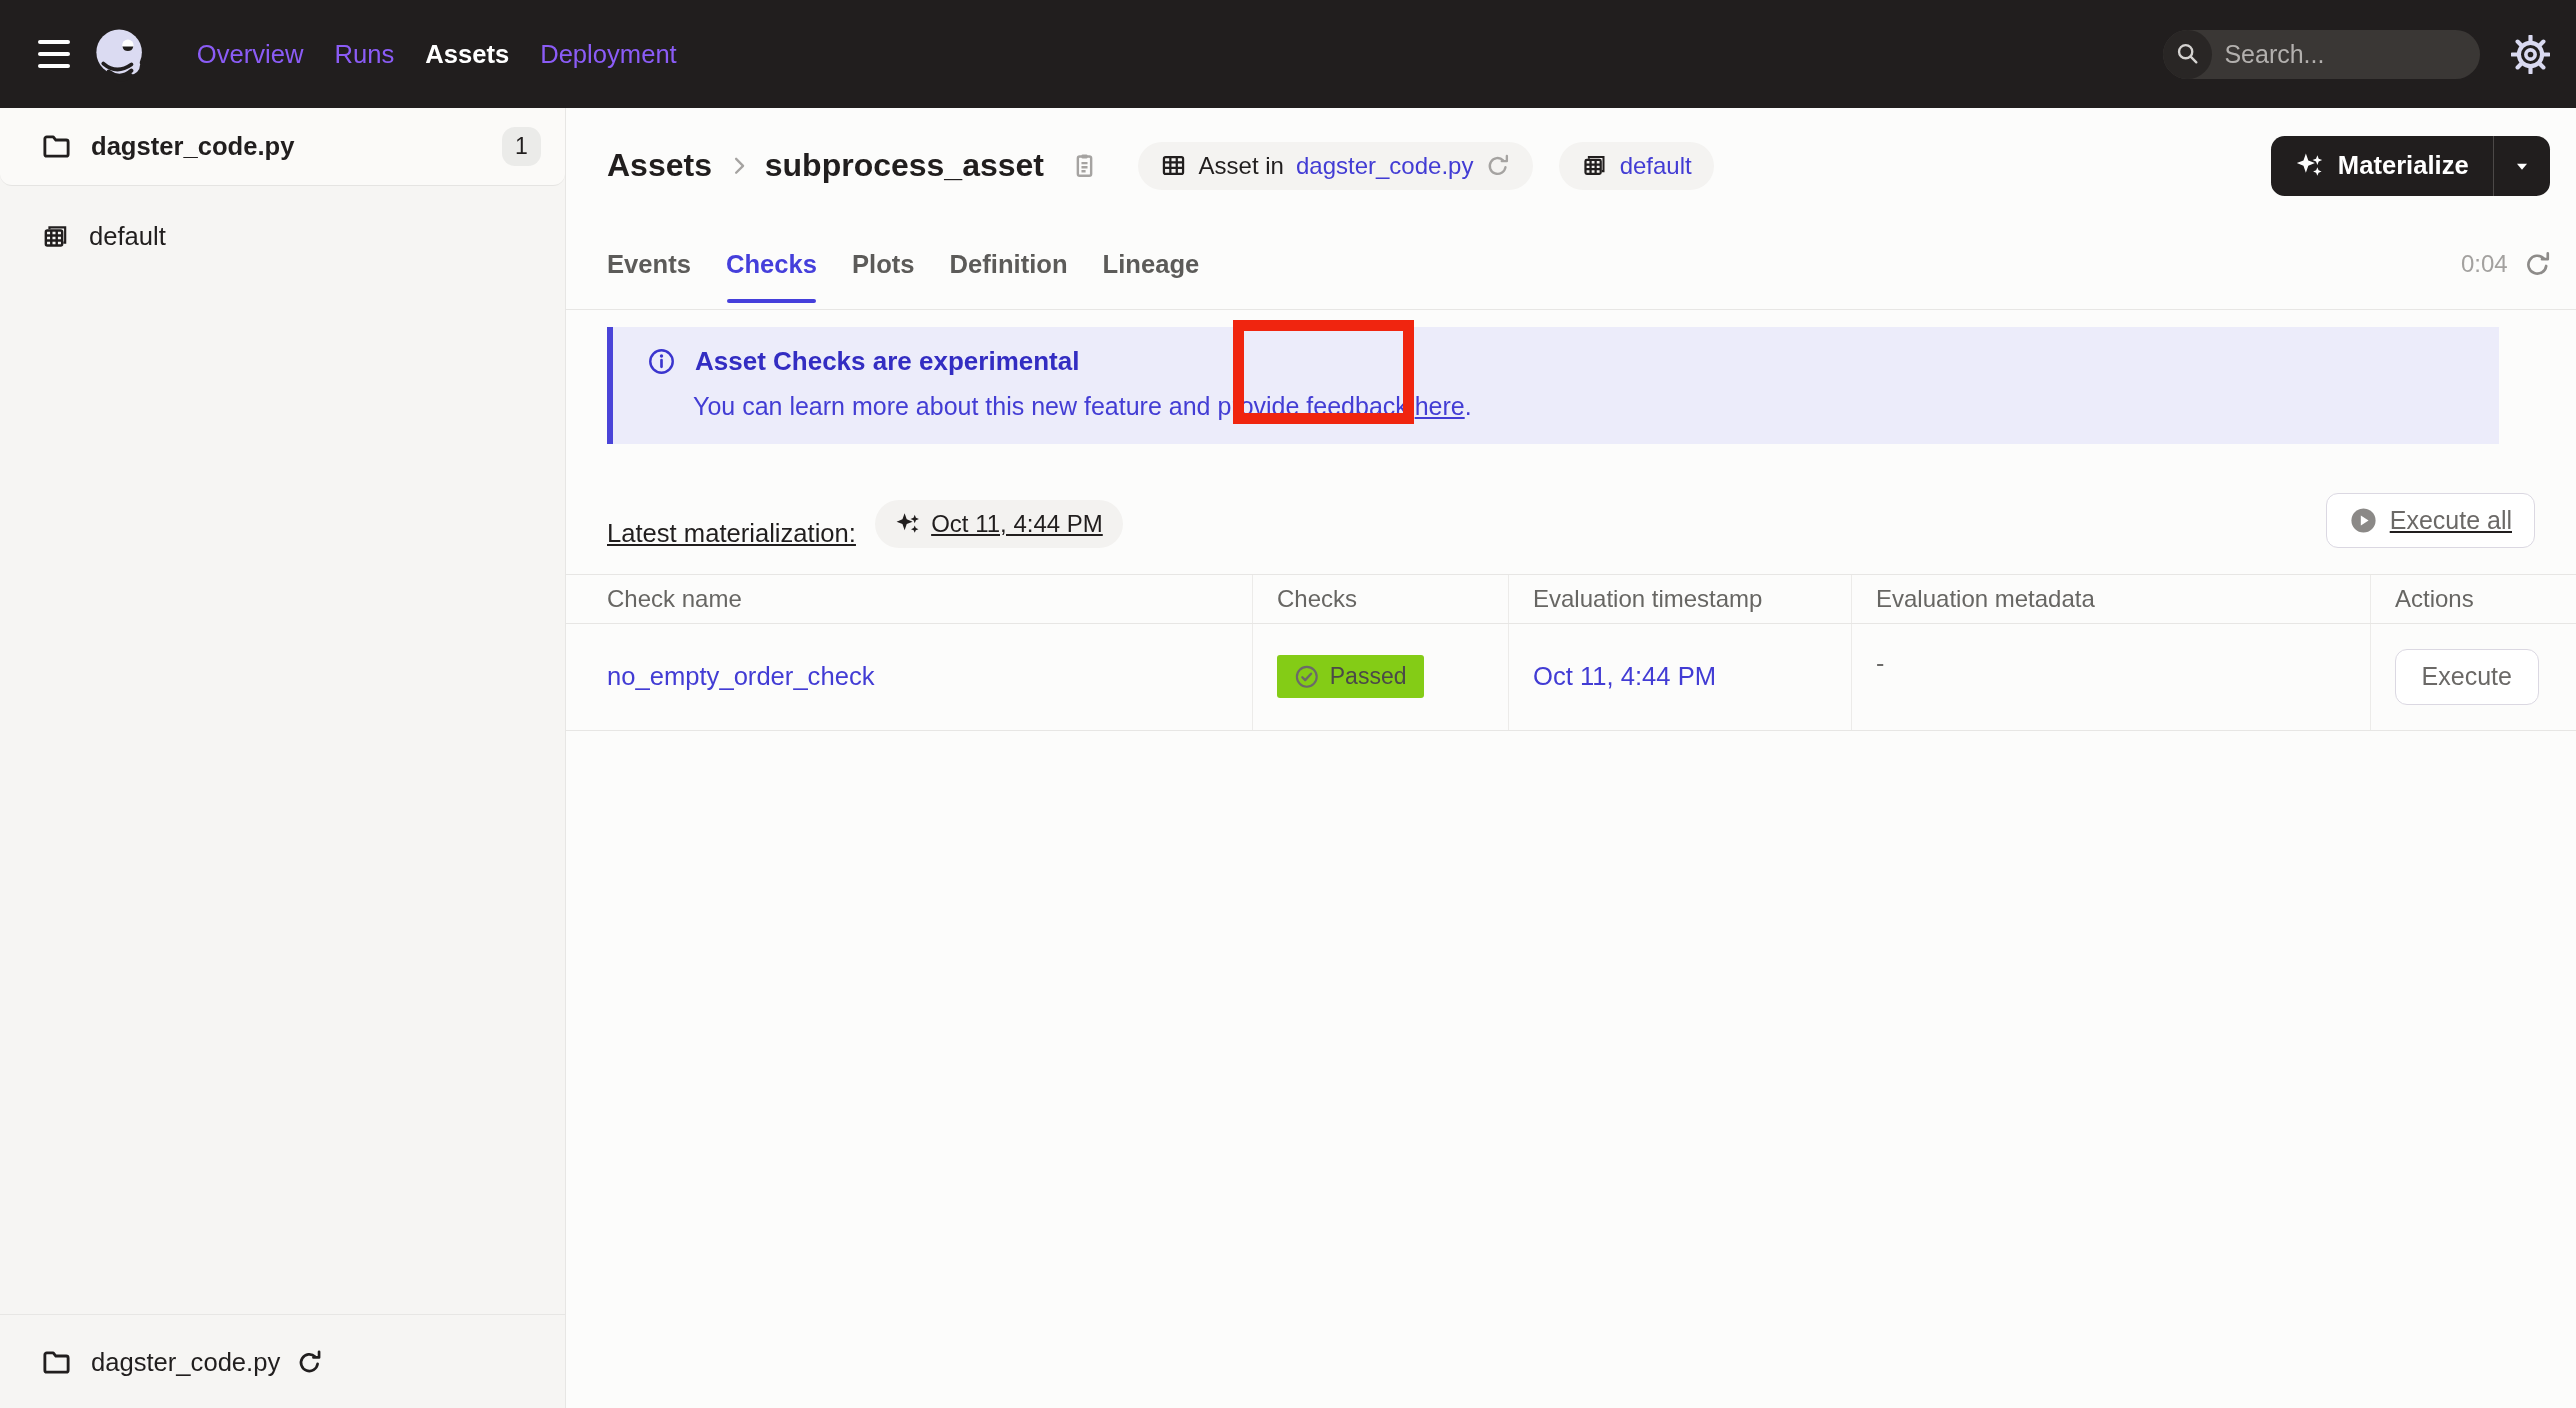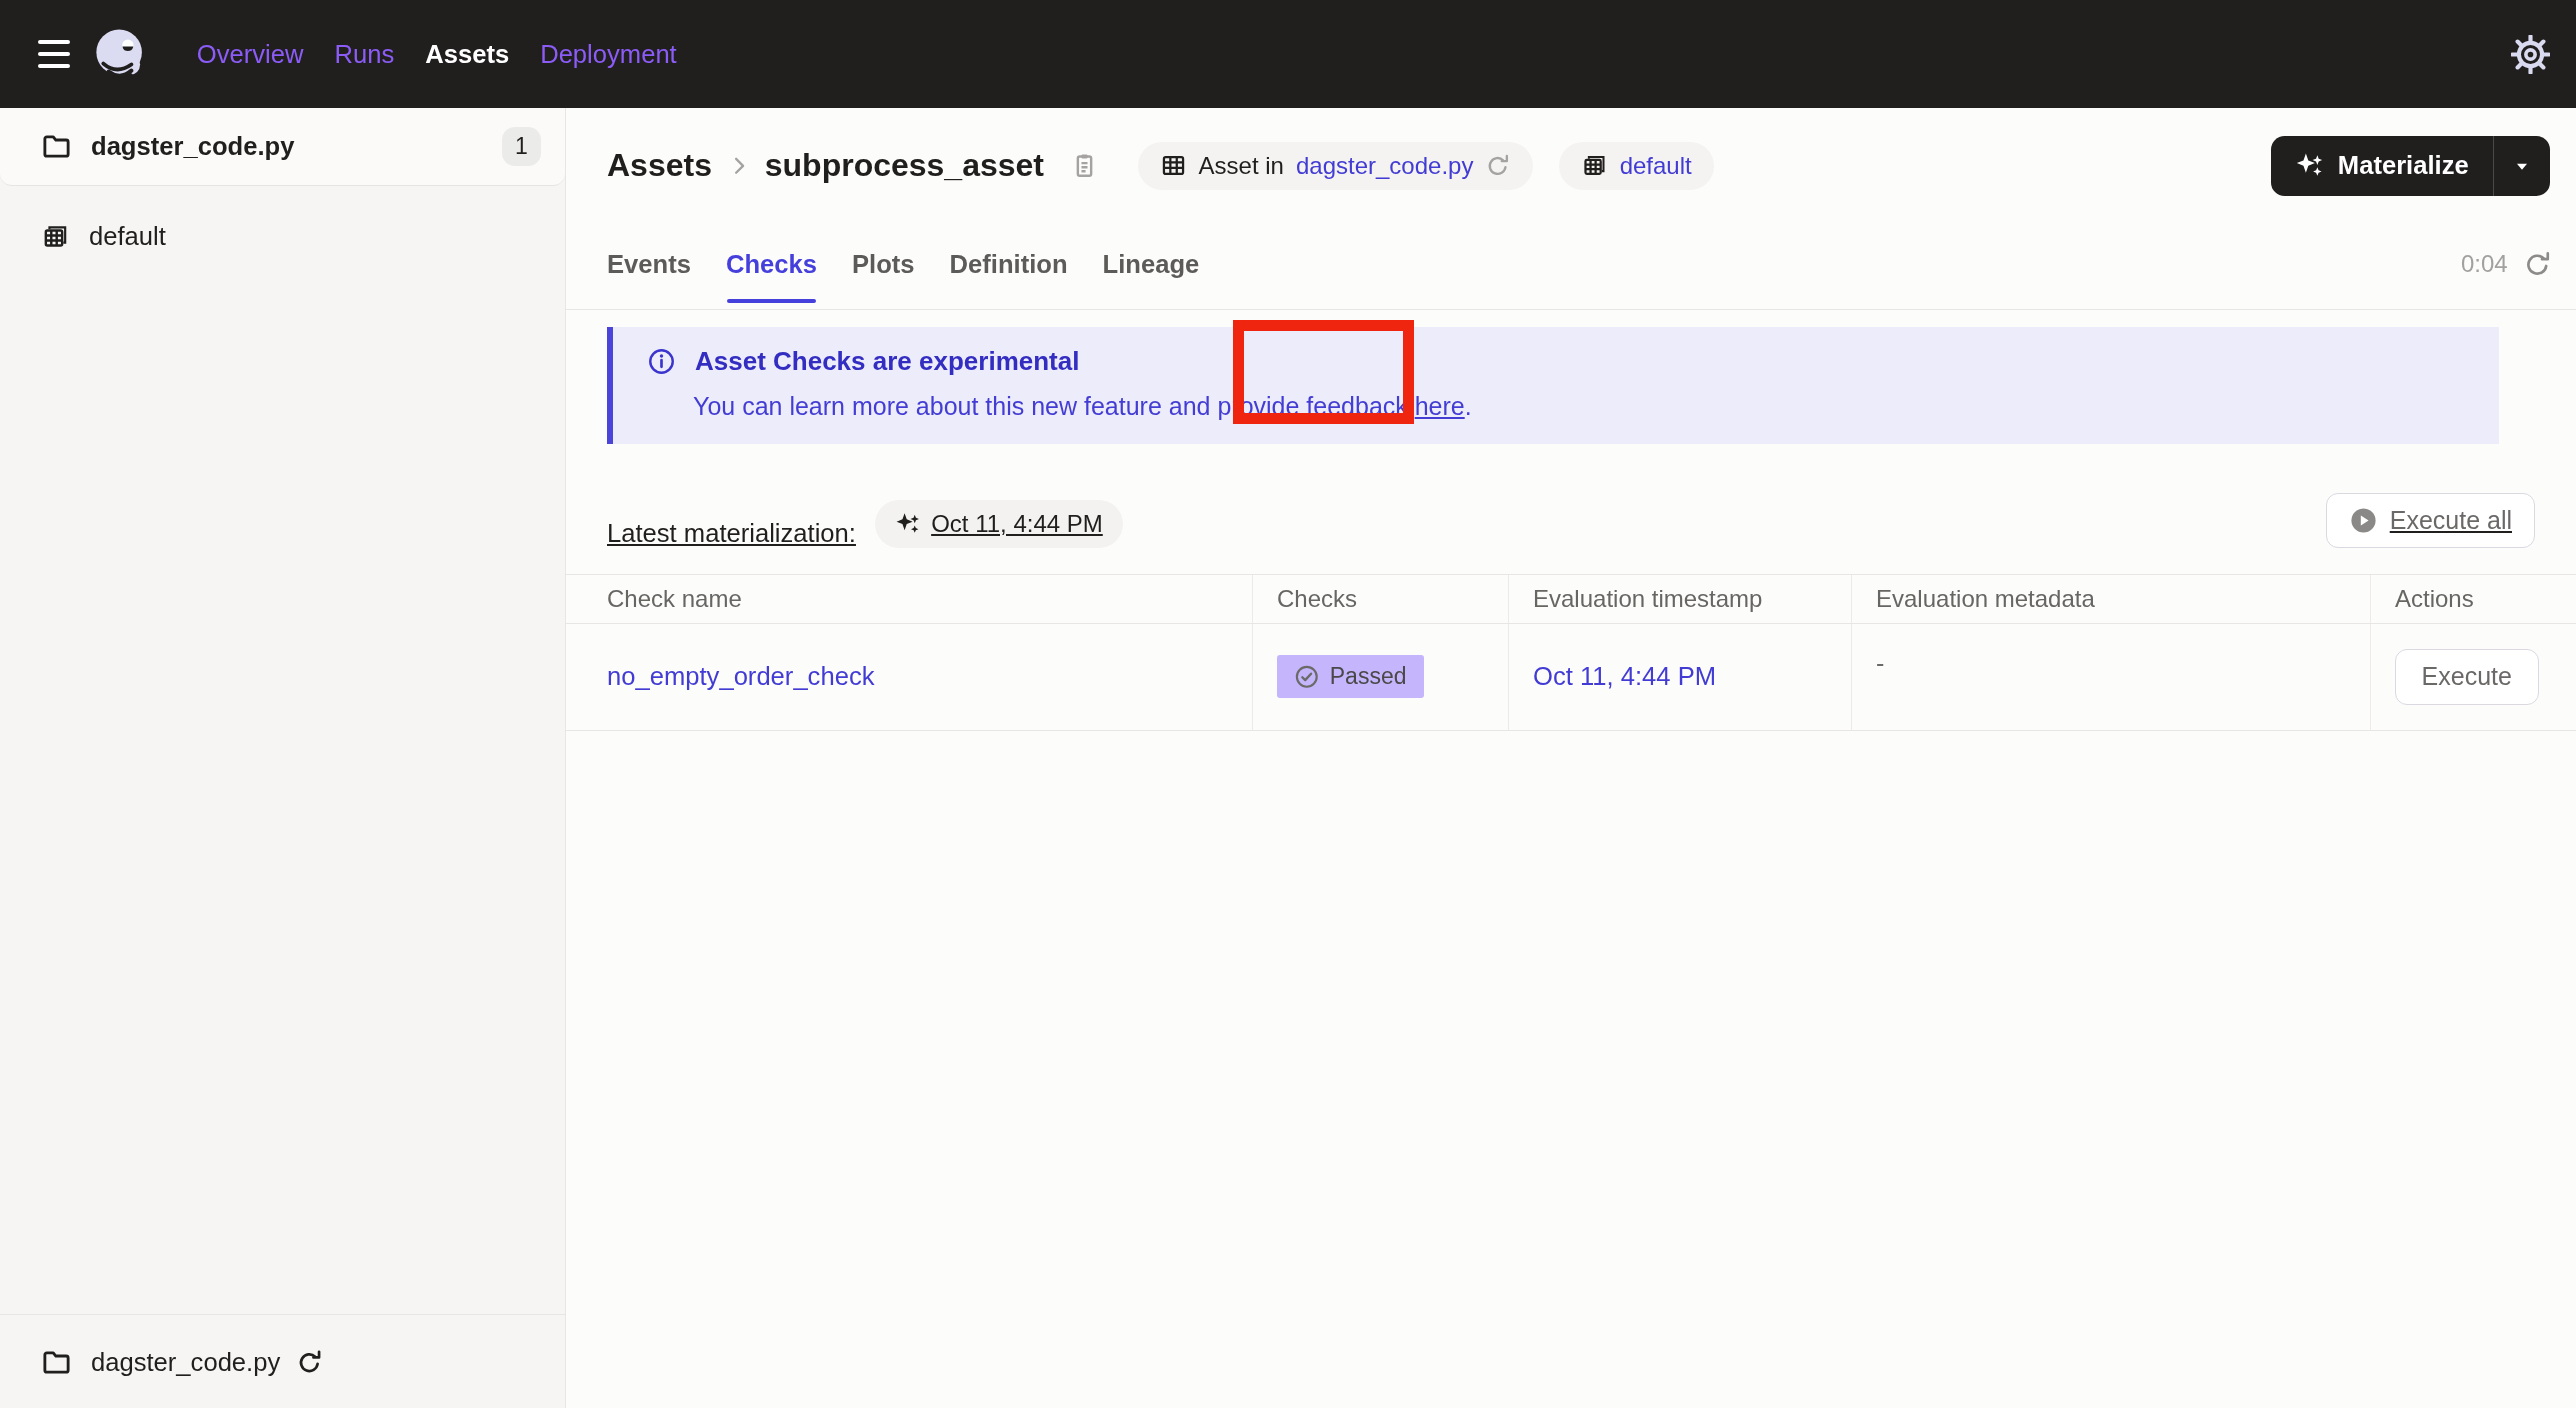--- a/index.html
+++ b/index.html
@@ -81,21 +81,21 @@
   .t-head, .t-row { display: grid; grid-template-columns: 687px 256px 343px 519px 1fr; }
   .t-head { height: 49px; border-bottom: 1.7px solid #e7e6e4; }
   .t-head > div { display: flex; align-items: center; font-size: 24px; color: #676663; padding-left: 24px; border-right: 1.7px solid #ecebe9; }
   .t-head > div:first-child { padding-left: 41px; }
   .t-head > div:last-child { border-right: none; }
   .t-row { height: 107px; border-bottom: 1.7px solid #e7e6e4; }
   .t-cell { display: flex; align-items: center; padding-left: 24px; border-right: 1.7px solid #ecebe9; font-size: 25.6px; }
   .t-cell:first-child { padding-left: 41px; }
   .t-cell:last-child { border-right: none; }
   .cell-link { color: #423cd4; cursor: pointer; }
-  .status-pill { height: 43px; background: #c4b5fd; border-radius: 3px; display: flex; align-items: center; gap: 10.2px; padding: 0 17px; font-size: 23px; color: #4a4948; }
+  .status-pill { height: 43px; background: #84cc16; border-radius: 3px; display: flex; align-items: center; gap: 10.2px; padding: 0 17px; font-size: 23px; color: #4a4948; }
   .cell-meta { align-items: flex-start; padding-top: 25.6px; color: #6b6a68; font-size: 25px; }
   .execute-btn { height: 56px; padding: 0 25.6px; }
   .icon { display: inline-flex; align-items: center; justify-content: center; flex: 0 0 auto; }
 </style>
 </head>
 <body>
 
 <div class="navbar">
   <div class="hamburger">
       <span></span>
@@ -115,20 +115,30 @@
   </svg>
 
   <div class="nav-links">
     <span class="nav-link">Overview</span>
     <span class="nav-link">Runs</span>
     <span class="nav-link active">Assets</span>
     <span class="nav-link">Deployment</span>
   </div>
 
   <div class="nav-right">
+    <div class="search-pill">
+      <span class="search-iconwrap icon">
+        <svg width="25.6" height="25.6" viewBox="0 0 24 24">
+            <circle cx="10" cy="10" r="6.2" stroke="#d4d2d0" stroke-width="2.2" fill="none"></circle>
+            <path d="M14.7 14.7 L20 20" stroke="#d4d2d0" stroke-width="2.2" stroke-linecap="round"></path>
+          </svg>
+      </span>
+      <input class="search-input" type="text" placeholder="Search..." style="">
+
+    </div>
     <span class="icon">
       <svg width="39" height="39" viewBox="0 0 32 32" stroke="#d9d9f0" fill="none" stroke-linecap="round">
         <circle cx="16" cy="16" r="9.5" stroke-width="3.4"></circle>
         <circle cx="16" cy="16" r="3.8" stroke-width="3"></circle>
         <path d="M27 16 h4 M23.8 23.8 l2.8 2.8 M16 27 v4 M8.2 23.8 l-2.8 2.8 M5 16 H1 M8.2 8.2 L5.4 5.4 M16 5 V1 M23.8 8.2 l2.8 -2.8" stroke-width="3.4"></path>
       </svg>
     </span>
   </div>
 </div>
 

